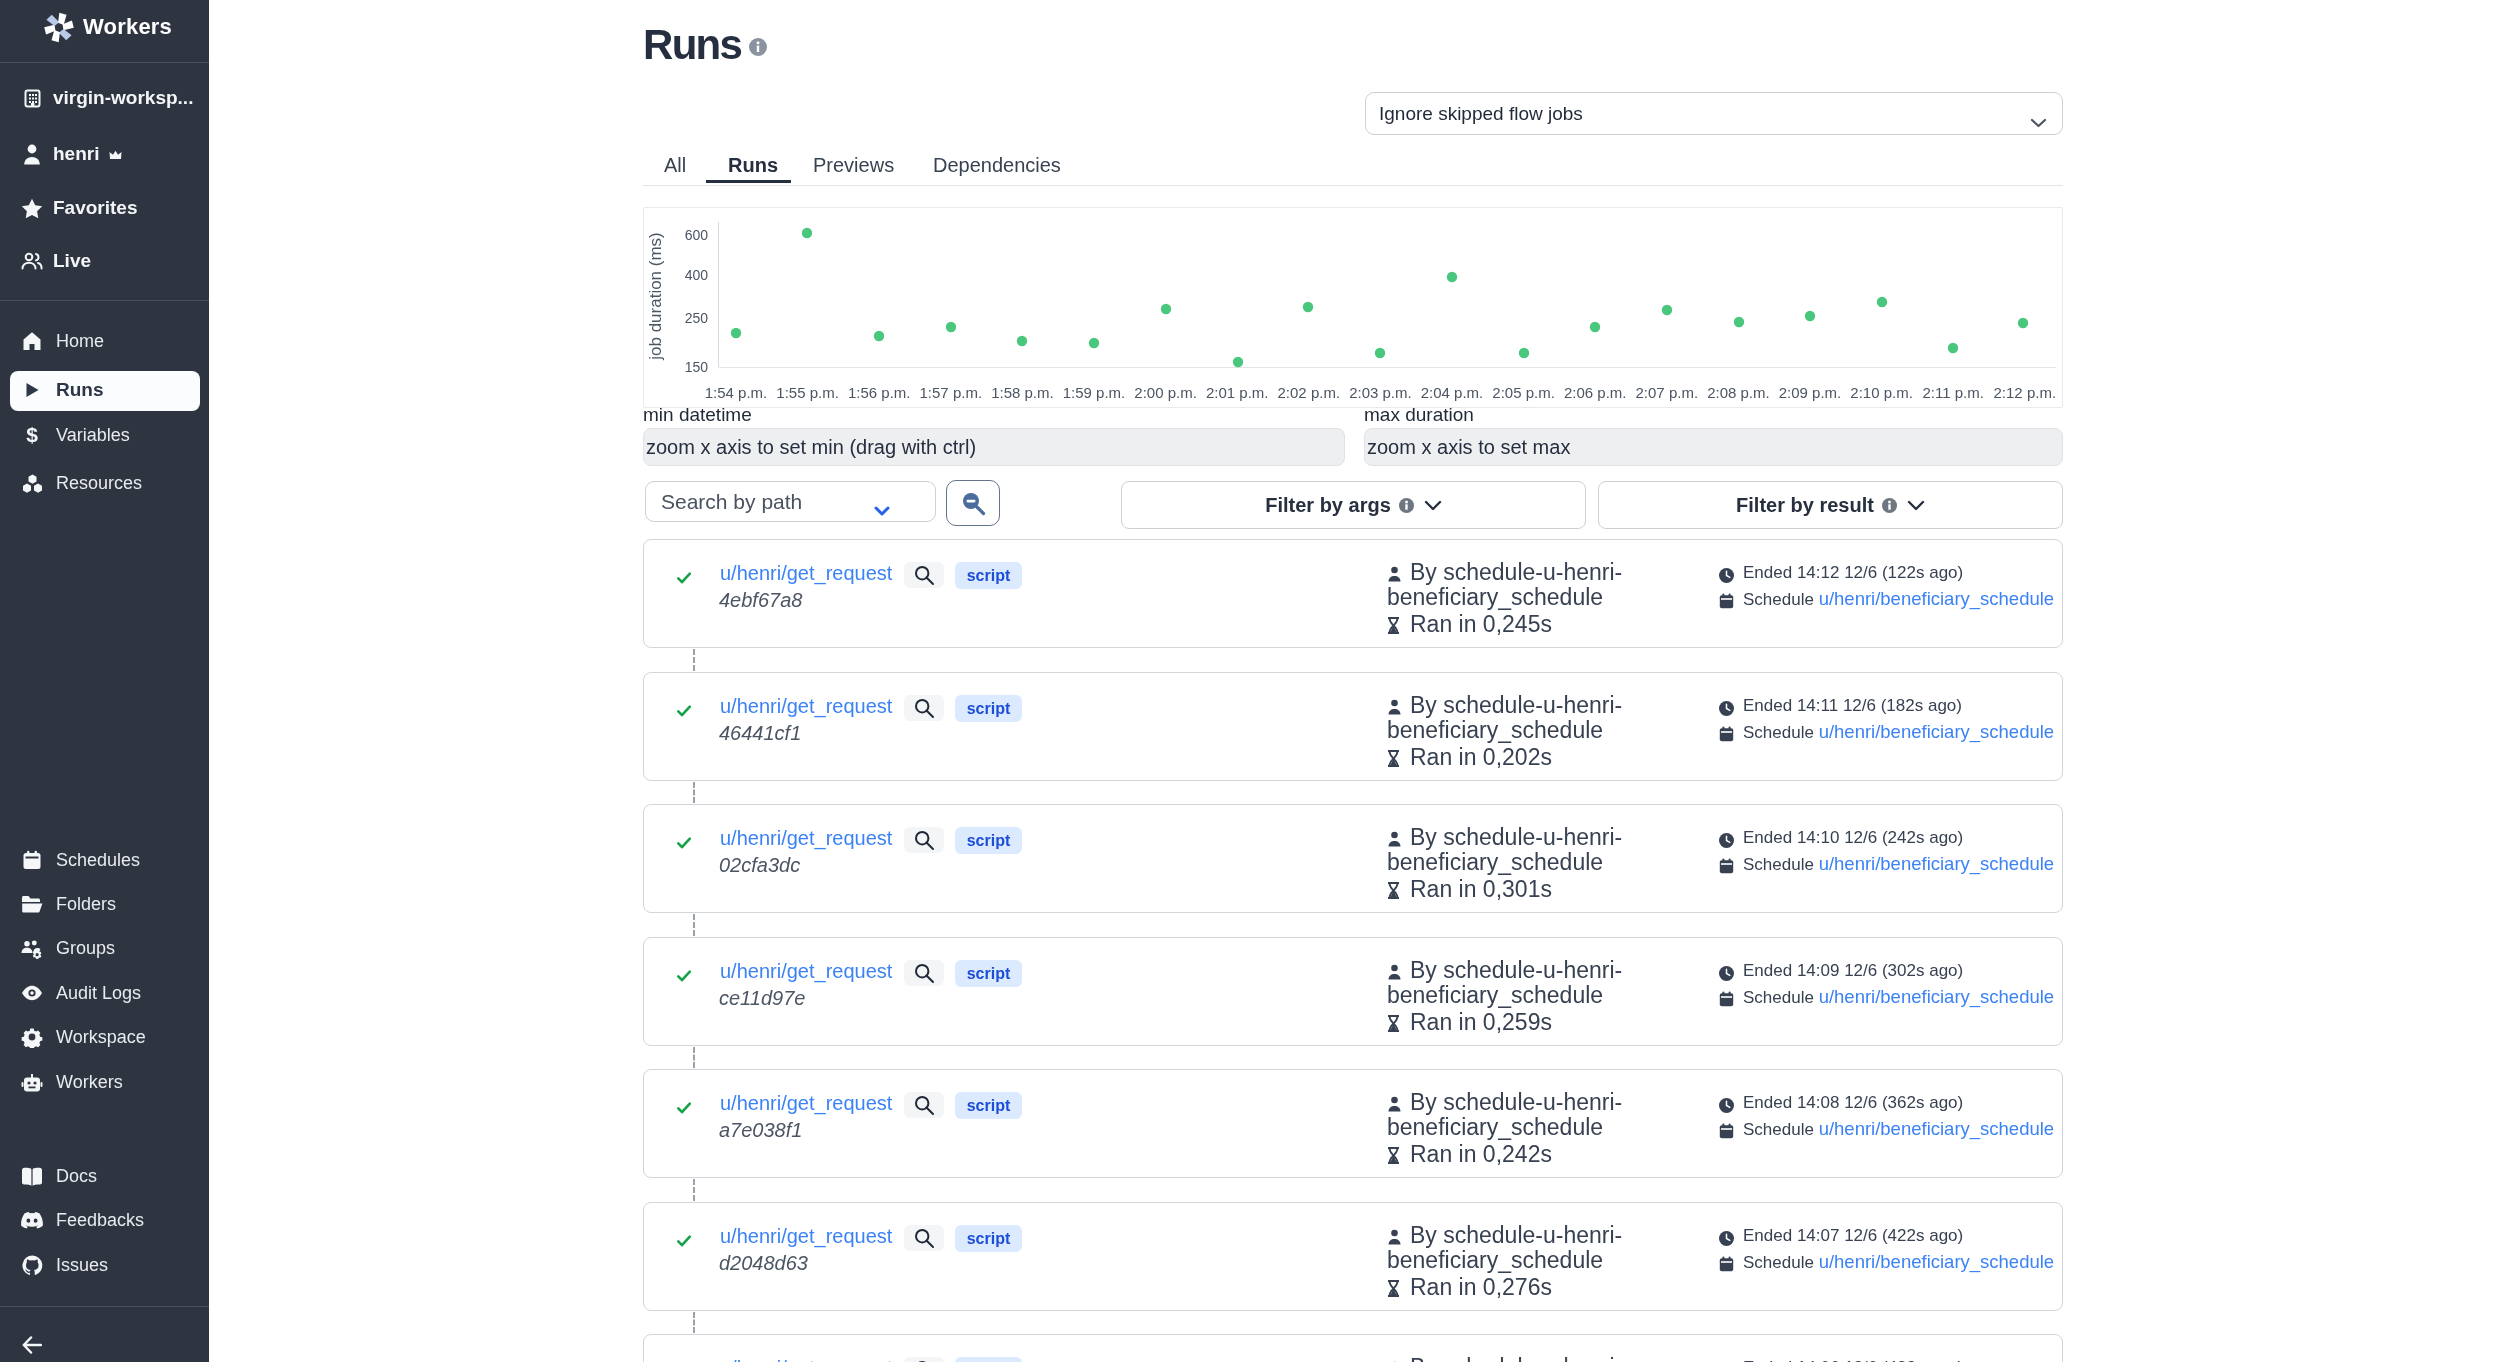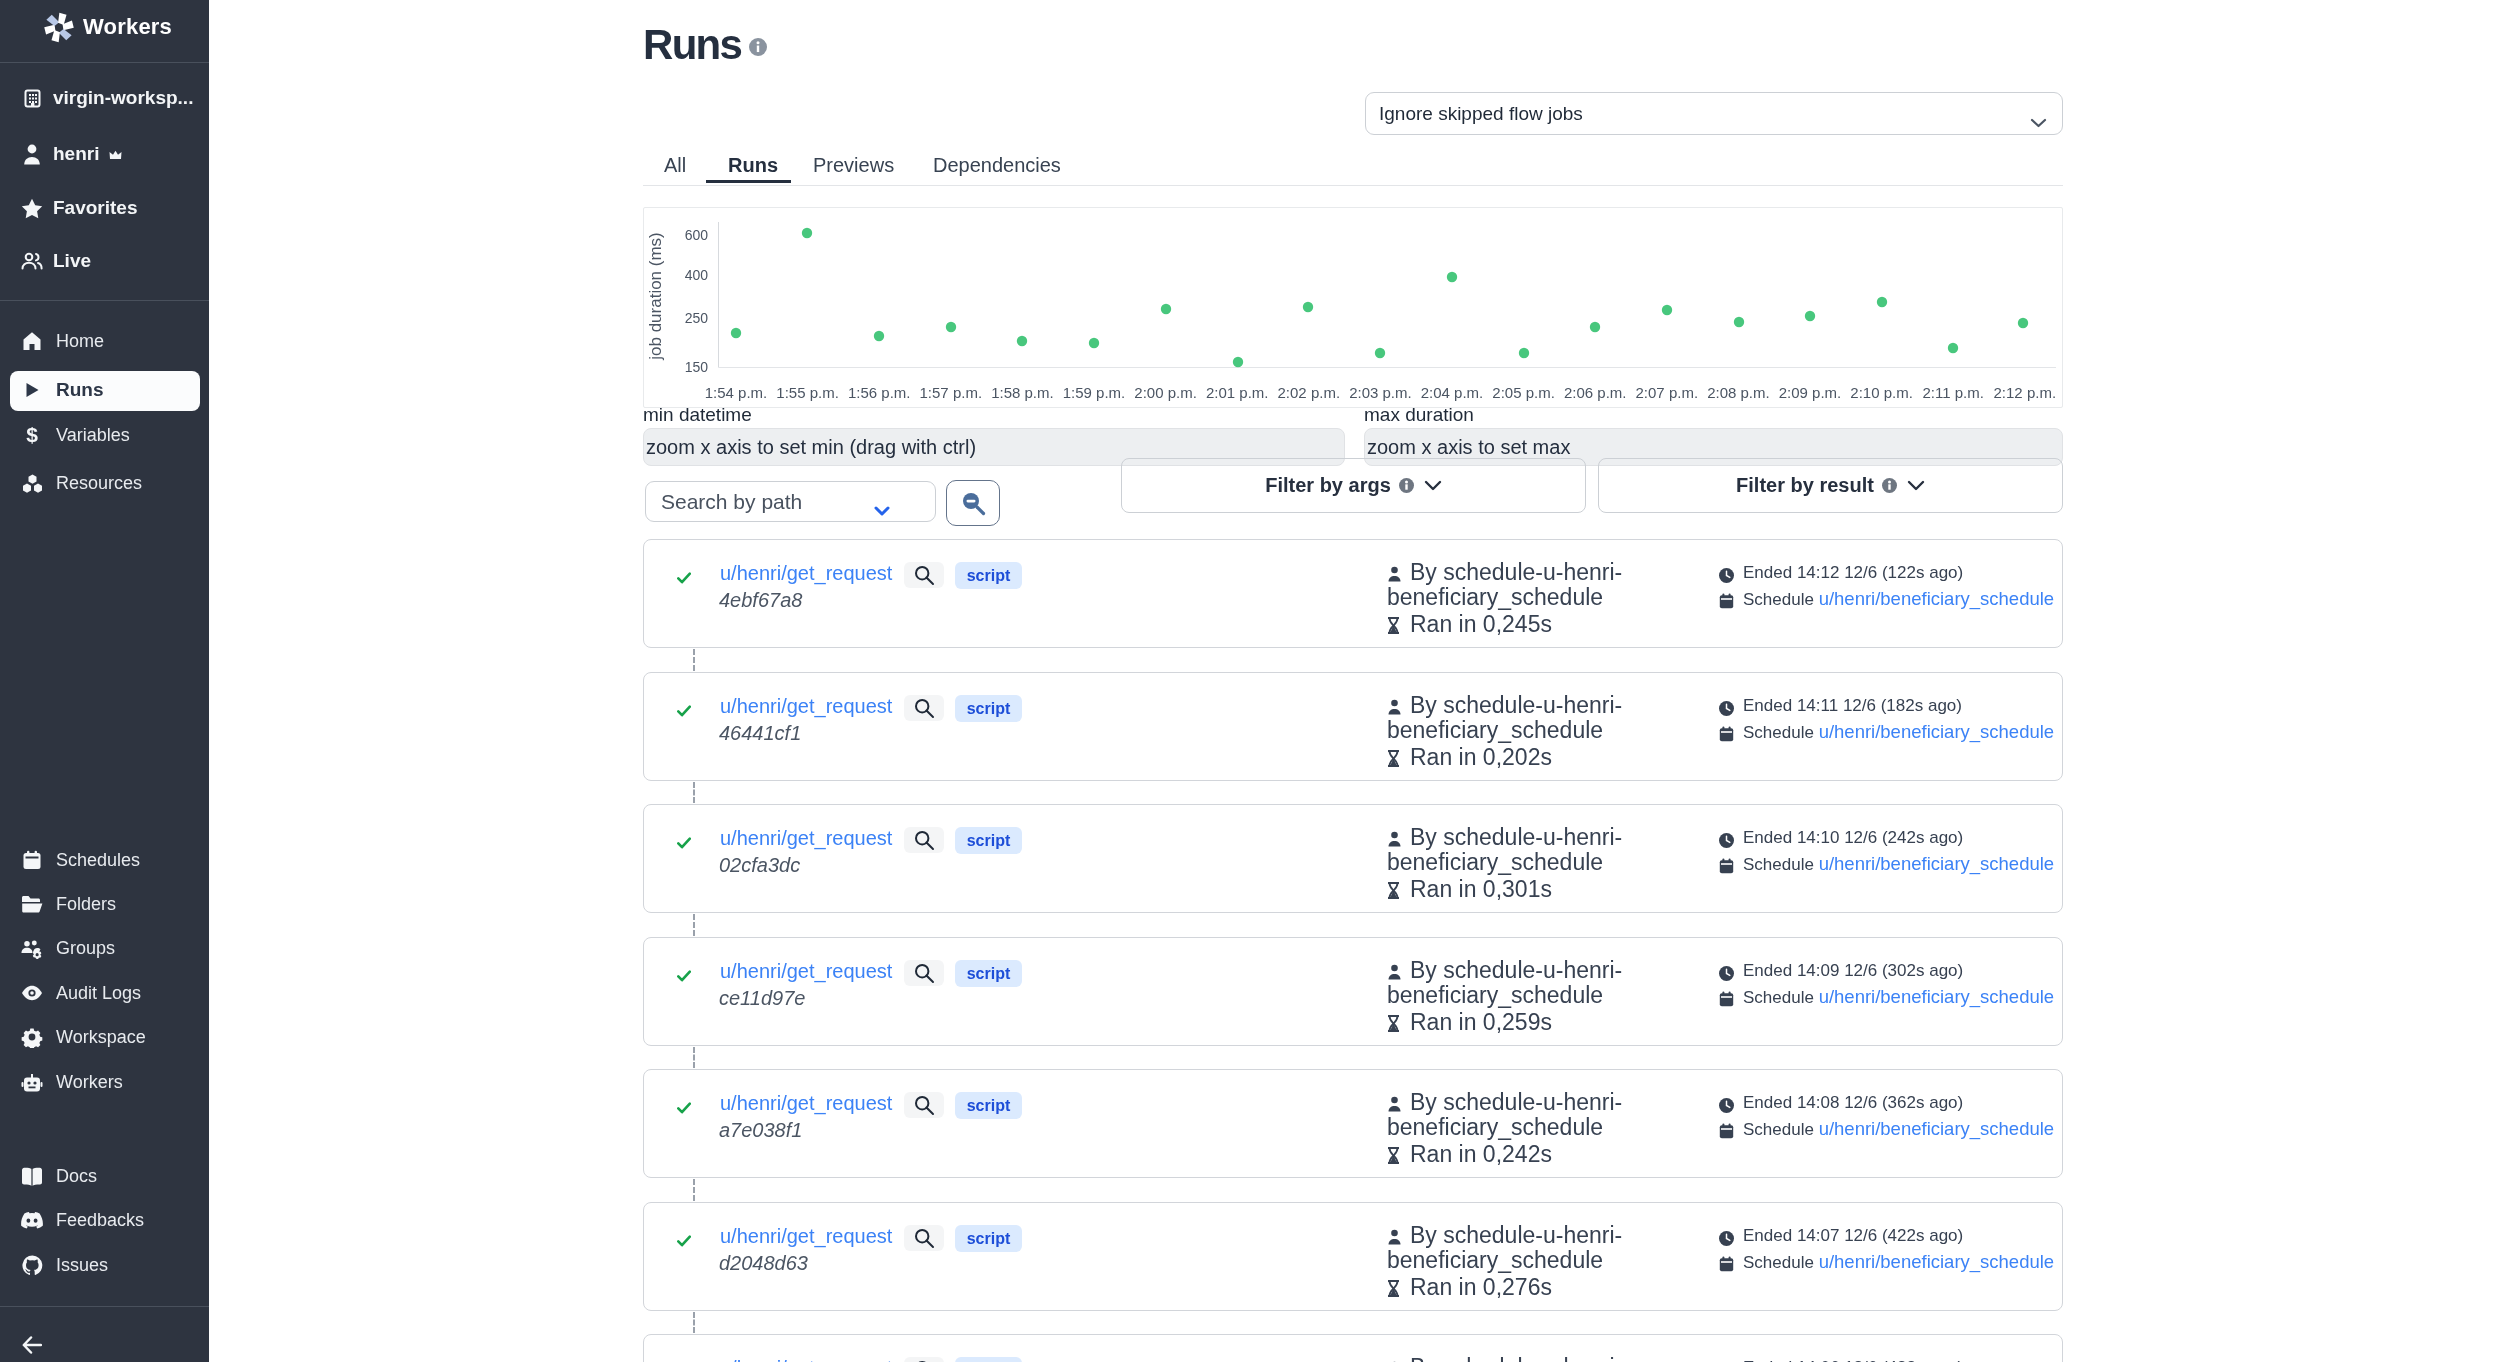--- a/index.html
+++ b/index.html
@@ -24,21 +24,21 @@
 .sel .chev { position:absolute; right:15px; top:18px; }
 .tabs { position:absolute; top:150px; left:0; width:1420px; height:38px; }
 .tab { position:absolute; top:4px; font-size:20px; color:#384352; }
 .tabline { position:absolute; top:30px; left:63px; width:85px; height:3px; background:#252f3f; }
 .tabs-div { position:absolute; top:185px; left:0; width:1420px; height:1px; background:#e3e5e8; }
 .chart { position:absolute; top:207px; left:0; width:1420px; height:201px; border:1px solid #e8eaec; border-radius:2px; }
 .flabel { position:absolute; font-size:19px; color:#1f2937; }
 .finput { position:absolute; top:428px; height:38px; background:#edeff1; border:1px solid #e0e2e5; border-radius:8px; font-size:20px; color:#252f3f; display:flex; align-items:center; padding-left:2px; }
 .sselect { position:absolute; left:2px; top:481px; width:291px; height:41px; border:1px solid #ccd0d5; border-radius:9px; font-size:21px; color:#49525f; display:flex; align-items:center; padding-left:15px; }
 .sbtn { position:absolute; left:303px; top:480px; width:54px; height:46px; border:1.5px solid #64748b; border-radius:10px; display:flex; align-items:center; justify-content:center; }
-.fbox { position:absolute; top:458px; height:55px; border:1px solid #ccd0d5; border-radius:8px; display:flex; align-items:center; justify-content:center; font-size:20px; font-weight:600; color:#27303f; }
+.fbox { position:absolute; top:481px; height:48px; border:1px solid #ccd0d5; border-radius:8px; display:flex; align-items:center; justify-content:center; font-size:20px; font-weight:600; color:#27303f; }
 .fbox .gap { width:8px; } .fbox .gap2 { width:10px; }
 .card { position:absolute; left:0; width:1420px; height:109px; border:1px solid #d2d5da; border-radius:8px; background:#fff; }
 .dash { position:absolute; left:50px; width:2px; border-left:2px dashed #9aa1ab; }
 .chk { position:absolute; left:33px; top:30px; }
 .runlink { position:absolute; left:76px; top:22px; font-size:20px; font-weight:500; color:#3b82f6; }
 .zoombtn { position:absolute; left:260px; top:22px; width:40px; height:26px; background:#f4f5f6; border-radius:6px; display:flex; align-items:center; justify-content:center; }
 .badge { position:absolute; left:311px; top:22px; width:67px; height:27px; background:#dbeafe; border-radius:6px; color:#1d4ed8; font-size:16px; font-weight:700; text-align:center; line-height:27px; }
 .runid { position:absolute; left:75px; top:49px; font-size:20px; font-style:italic; color:#4b5563; }
 .mcol { position:absolute; left:743px; top:20px; font-size:23px; color:#374151; line-height:24.5px; }
 .mcol .ico { display:inline-block; width:23px; } .mcol .ico svg { vertical-align:-2px; }

